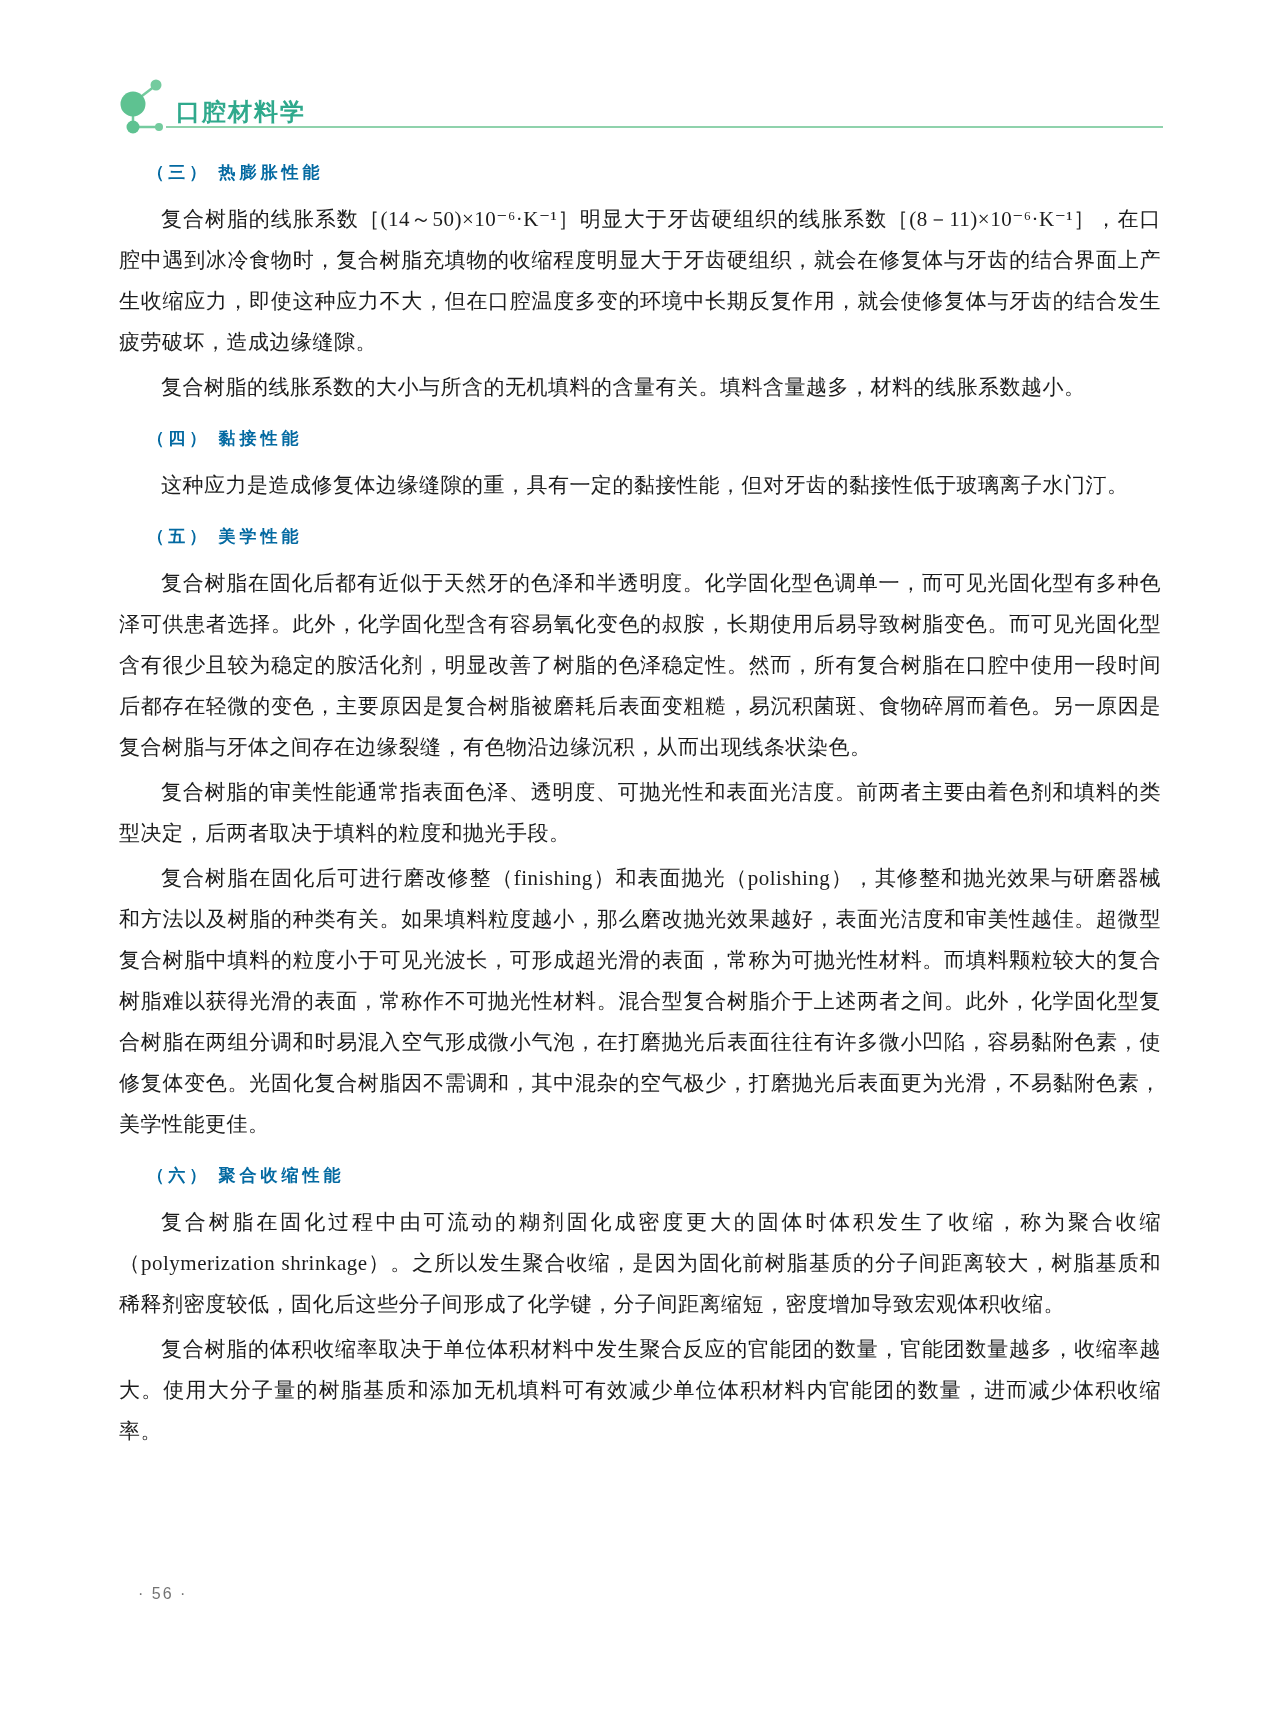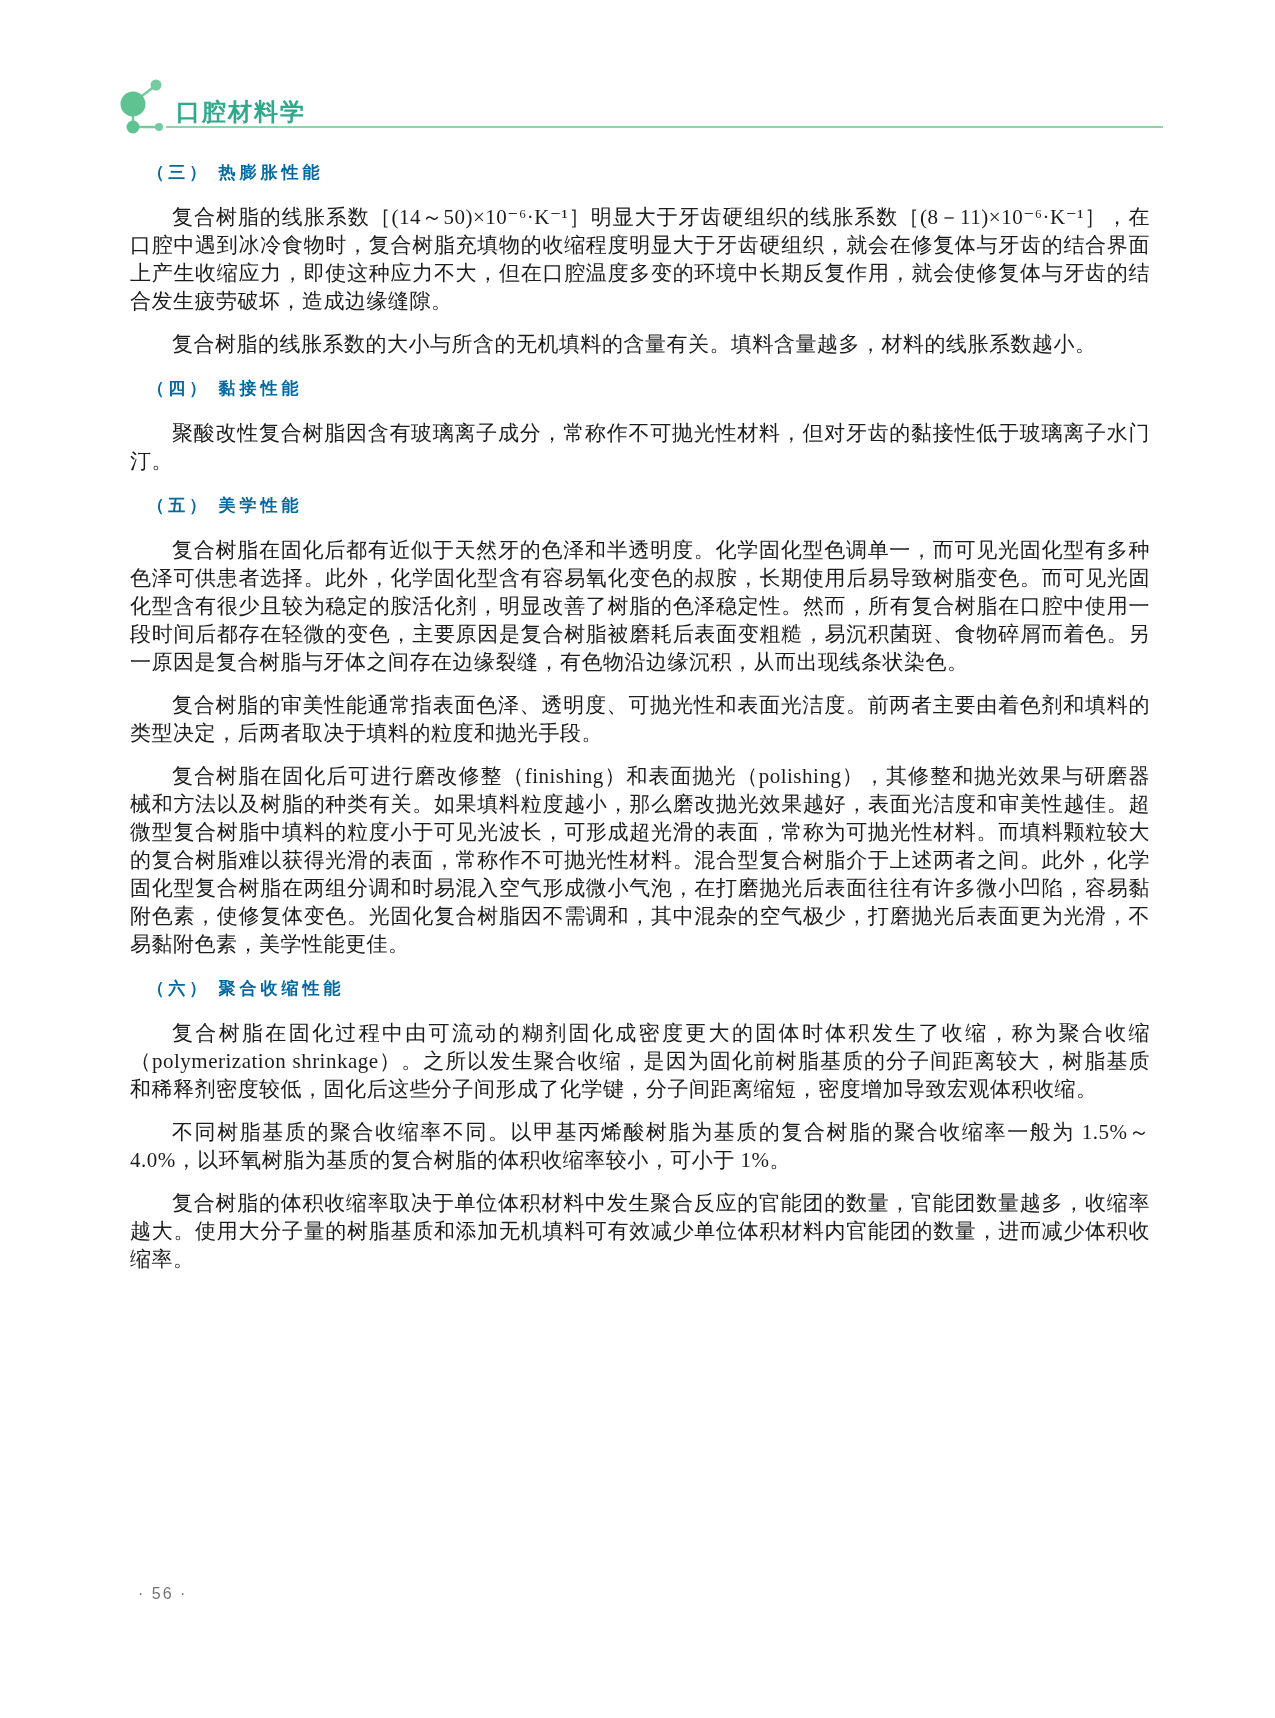--- a/index.html
+++ b/index.html
@@ -62,24 +62,24 @@
     font-size: 17px;
     font-weight: bold;
     color: #0369a1;
     letter-spacing: 4px;
     margin: 15px 0 11px 0;
     text-indent: 1.9em;
     line-height: 31px;
   }
   .paragraph {
     font-size: 21px;
-    line-height: 28px;
+    line-height: 41px;
     text-align: justify;
     text-indent: 2em;
-    margin: 15px;
+    margin: 4px;
     letter-spacing: 0.5px;
   }
   
   .page-number {
     position: absolute;
     left: 138px;
     top: 1585px;
     font-family: "Liberation Sans", "DejaVu Sans", sans-serif;
     font-size: 16px;
     color: #737373;
@@ -110,34 +110,33 @@
   <div class="content">
 
     <div>
       <h3 class="section-heading">（三） 热膨胀性能</h3>
       <p class="paragraph">复合树脂的线胀系数［(14～50)×10⁻⁶·K⁻¹］明显大于牙齿硬组织的线胀系数［(8－11)×10⁻⁶·K⁻¹］，在口腔中遇到冰冷食物时，复合树脂充填物的收缩程度明显大于牙齿硬组织，就会在修复体与牙齿的结合界面上产生收缩应力，即使这种应力不大，但在口腔温度多变的环境中长期反复作用，就会使修复体与牙齿的结合发生疲劳破坏，造成边缘缝隙。</p>
       <p class="paragraph">复合树脂的线胀系数的大小与所含的无机填料的含量有关。填料含量越多，材料的线胀系数越小。</p>
     </div>
 
     <div>
       <h3 class="section-heading">（四） 黏接性能</h3>
-      <p class="paragraph">聚酸改性复合树脂因含有玻璃离子成分，常称作不可抛光性材料，但对牙齿的黏接性低于玻璃离子水门汀。</p>
+      <p class="paragraph">这种应力是造成修复体边缘缝隙的重，具有一定的黏接性能，但对牙齿的黏接性低于玻璃离子水门汀。</p>
     </div>
 
     <div>
       <h3 class="section-heading">（五） 美学性能</h3>
       <p class="paragraph">复合树脂在固化后都有近似于天然牙的色泽和半透明度。化学固化型色调单一，而可见光固化型有多种色泽可供患者选择。此外，化学固化型含有容易氧化变色的叔胺，长期使用后易导致树脂变色。而可见光固化型含有很少且较为稳定的胺活化剂，明显改善了树脂的色泽稳定性。然而，所有复合树脂在口腔中使用一段时间后都存在轻微的变色，主要原因是复合树脂被磨耗后表面变粗糙，易沉积菌斑、食物碎屑而着色。另一原因是复合树脂与牙体之间存在边缘裂缝，有色物沿边缘沉积，从而出现线条状染色。</p>
       <p class="paragraph">复合树脂的审美性能通常指表面色泽、透明度、可抛光性和表面光洁度。前两者主要由着色剂和填料的类型决定，后两者取决于填料的粒度和抛光手段。</p>
       <p class="paragraph">复合树脂在固化后可进行磨改修整（finishing）和表面抛光（polishing），其修整和抛光效果与研磨器械和方法以及树脂的种类有关。如果填料粒度越小，那么磨改抛光效果越好，表面光洁度和审美性越佳。超微型复合树脂中填料的粒度小于可见光波长，可形成超光滑的表面，常称为可抛光性材料。而填料颗粒较大的复合树脂难以获得光滑的表面，常称作不可抛光性材料。混合型复合树脂介于上述两者之间。此外，化学固化型复合树脂在两组分调和时易混入空气形成微小气泡，在打磨抛光后表面往往有许多微小凹陷，容易黏附色素，使修复体变色。光固化复合树脂因不需调和，其中混杂的空气极少，打磨抛光后表面更为光滑，不易黏附色素，美学性能更佳。</p>
     </div>
 
     <div>
       <h3 class="section-heading">（六） 聚合收缩性能</h3>
       <p class="paragraph">复合树脂在固化过程中由可流动的糊剂固化成密度更大的固体时体积发生了收缩，称为聚合收缩（polymerization shrinkage）。之所以发生聚合收缩，是因为固化前树脂基质的分子间距离较大，树脂基质和稀释剂密度较低，固化后这些分子间形成了化学键，分子间距离缩短，密度增加导致宏观体积收缩。</p>
-      <p class="paragraph">不同树脂基质的聚合收缩率不同。以甲基丙烯酸树脂为基质的复合树脂的聚合收缩率一般为 1.5%～4.0%，以环氧树脂为基质的复合树脂的体积收缩率较小，可小于 1%。</p>
       <p class="paragraph">复合树脂的体积收缩率取决于单位体积材料中发生聚合反应的官能团的数量，官能团数量越多，收缩率越大。使用大分子量的树脂基质和添加无机填料可有效减少单位体积材料内官能团的数量，进而减少体积收缩率。</p>
     </div>
 
   </div>
 
   <div class="page-number">· 56 ·</div>
 
 </div>
 
 </body></html>

